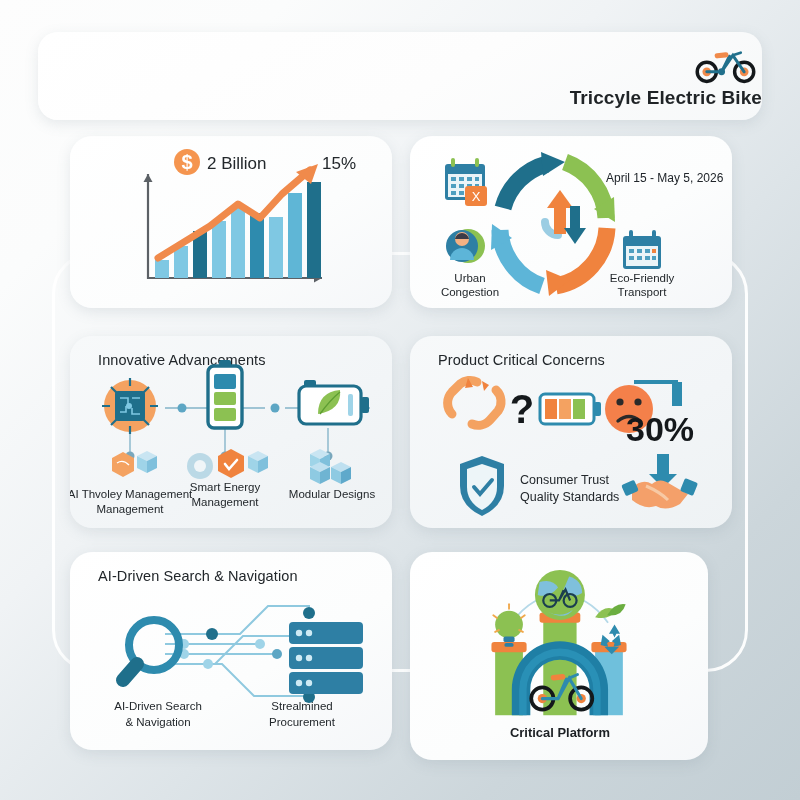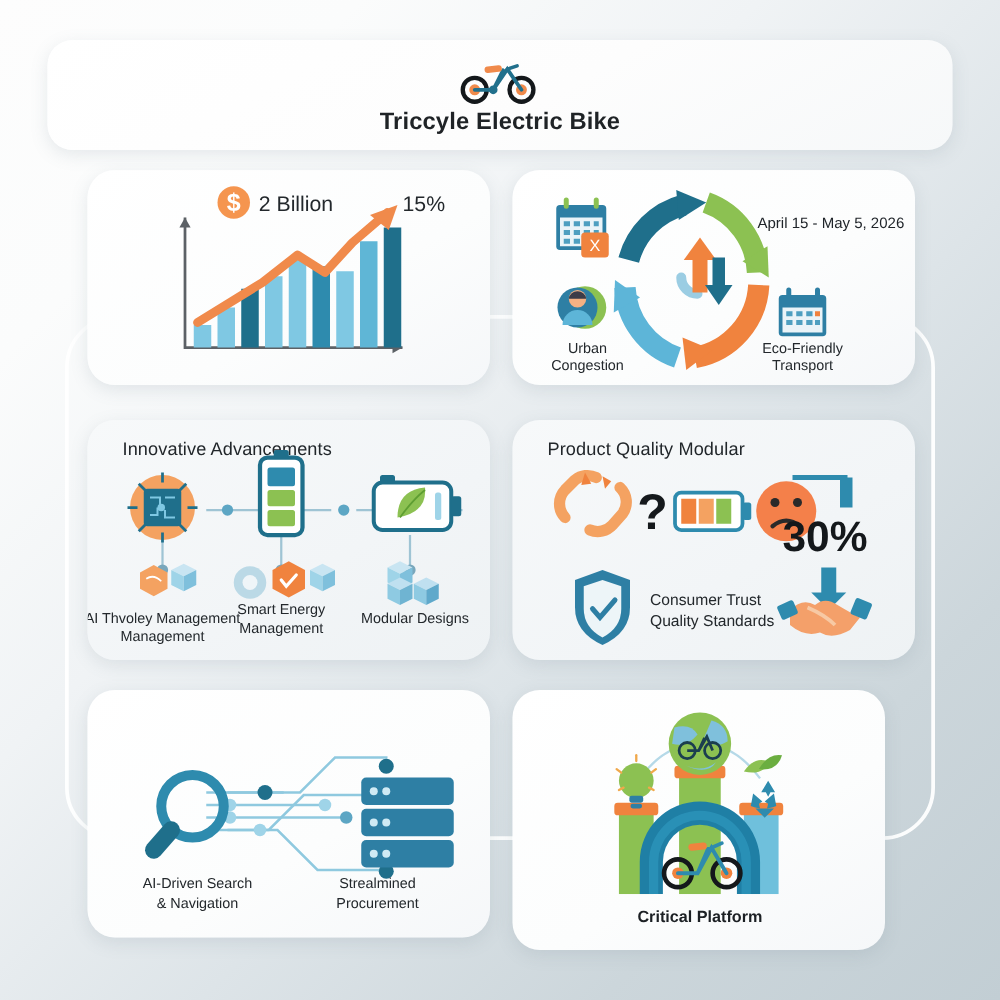--- a/index.html
+++ b/index.html
@@ -31,21 +31,21 @@
 
   
   .header-panel {
     position: absolute;
     left: 38px; top: 32px;
     width: 724px; height: 88px;
     background: linear-gradient(150deg,#ffffff 0%,#fdfdfd 55%,#f6f8f9 100%);
     border-radius: 20px;
     box-shadow: 0 4px 14px rgba(110,130,145,0.16);
     display: flex; flex-direction: column;
-    align-items: center; justify-content: center;
+    align-items: flex-end; justify-content: center;
     z-index: 3;
   }
   .header-title {
     font-size: 19px; font-weight: bold; color: #1f2326;
     letter-spacing: .1px; margin-top: 2px;
   }
   .header-bike { height: 40px; margin-bottom: 1px; }
 
   
   .panel {
@@ -300,21 +300,21 @@
       <text x="155" y="155" class="cap">Smart Energy</text>
       <text x="155" y="170" class="cap">Management</text>
       <text x="262" y="162" class="cap">Modular Designs</text>
     </svg>
     <svg class="panel-svg" viewBox="0 0 322 192" style="pointer-events:none">
       <text x="60" y="177" class="cap">Management</text>
     </svg>
   </div>
 
   <div class="panel tint p4">
-    <div class="panel-heading">Product Quality Modular</div>
+    <div class="panel-heading">Product Critical Concerns</div>
     <svg class="panel-svg" viewBox="0 0 322 192">
 
       <g stroke="#F4A261" stroke-width="9" fill="none" stroke-linecap="round">
         <path d="M42 78 a16 16 0 0 1 0 -22 l8 -8 a16 16 0 0 1 17 -2"></path>
         <path d="M62 88 a16 16 0 0 0 18 -4 l8 -9 a16 16 0 0 0 -2 -21"></path>
       </g>
       <path d="M58 42 l5 9 -8 1 z" fill="#F0833E"></path>
       <path d="M72 45 l7 4 -5 6 z" fill="#F0833E"></path>
 
       <text x="112" y="87" class="qmark">?</text>
@@ -355,20 +355,21 @@
         <path d="M50 128 l22 -8 22 8 v22 q0 20 -22 30 q-22 -10 -22 -30 z" fill="#2E7FA4"></path>
         <path d="M57 133 l15 -5 15 5 v18 q0 15 -15 23 q-15 -8 -15 -23 z" fill="#EDF5F8"></path>
         <path d="M64 151 l6 7 12 -14" stroke="#2E7FA4" stroke-width="4" fill="none" stroke-linecap="round"></path>
       </g>
       <text x="110" y="148" style="font-size:12.5px;fill:#23282c;text-anchor:start;font-family:'Liberation Sans',sans-serif">Consumer Trust</text>
       <text x="110" y="165" style="font-size:12.5px;fill:#23282c;text-anchor:start;font-family:'Liberation Sans',sans-serif">Quality Standards</text>
     </svg>
   </div>
 
   <div class="panel white p5">
+    <div class="panel-heading">AI-Driven Search &amp; Navigation</div>
     <svg class="panel-svg" viewBox="0 0 322 198">
 
       <g stroke="#8FC9DF" stroke-width="2" fill="none">
         <path d="M95 82 h62"></path>
         <path d="M95 92 h98"></path>
         <path d="M95 102 h112"></path>
         <path d="M95 112 h50 l28 -28 h50"></path>
         <path d="M112 82 h58 l28 -28 h42"></path>
         <path d="M112 112 h40 l32 32 h50"></path>
       </g>

